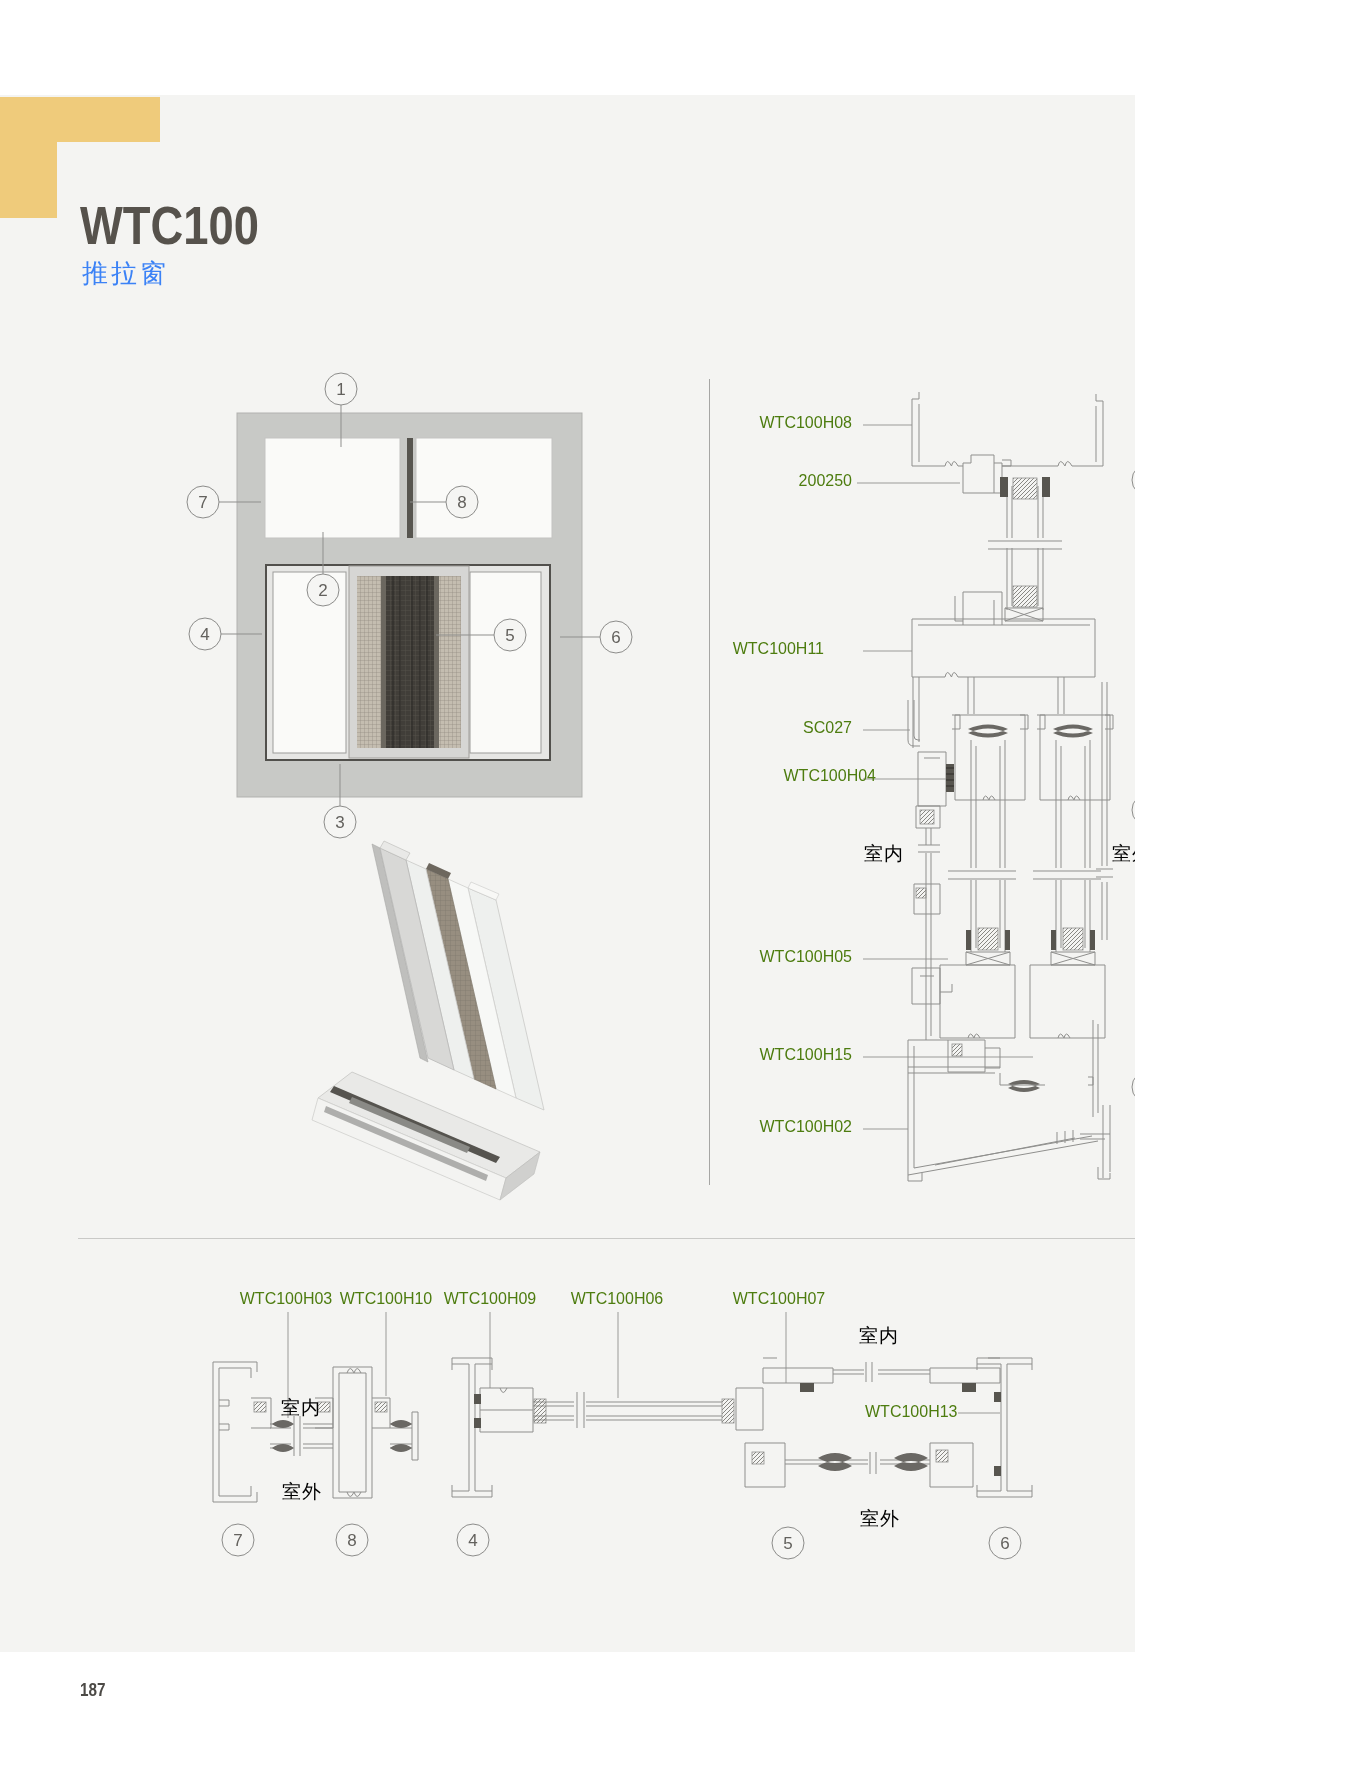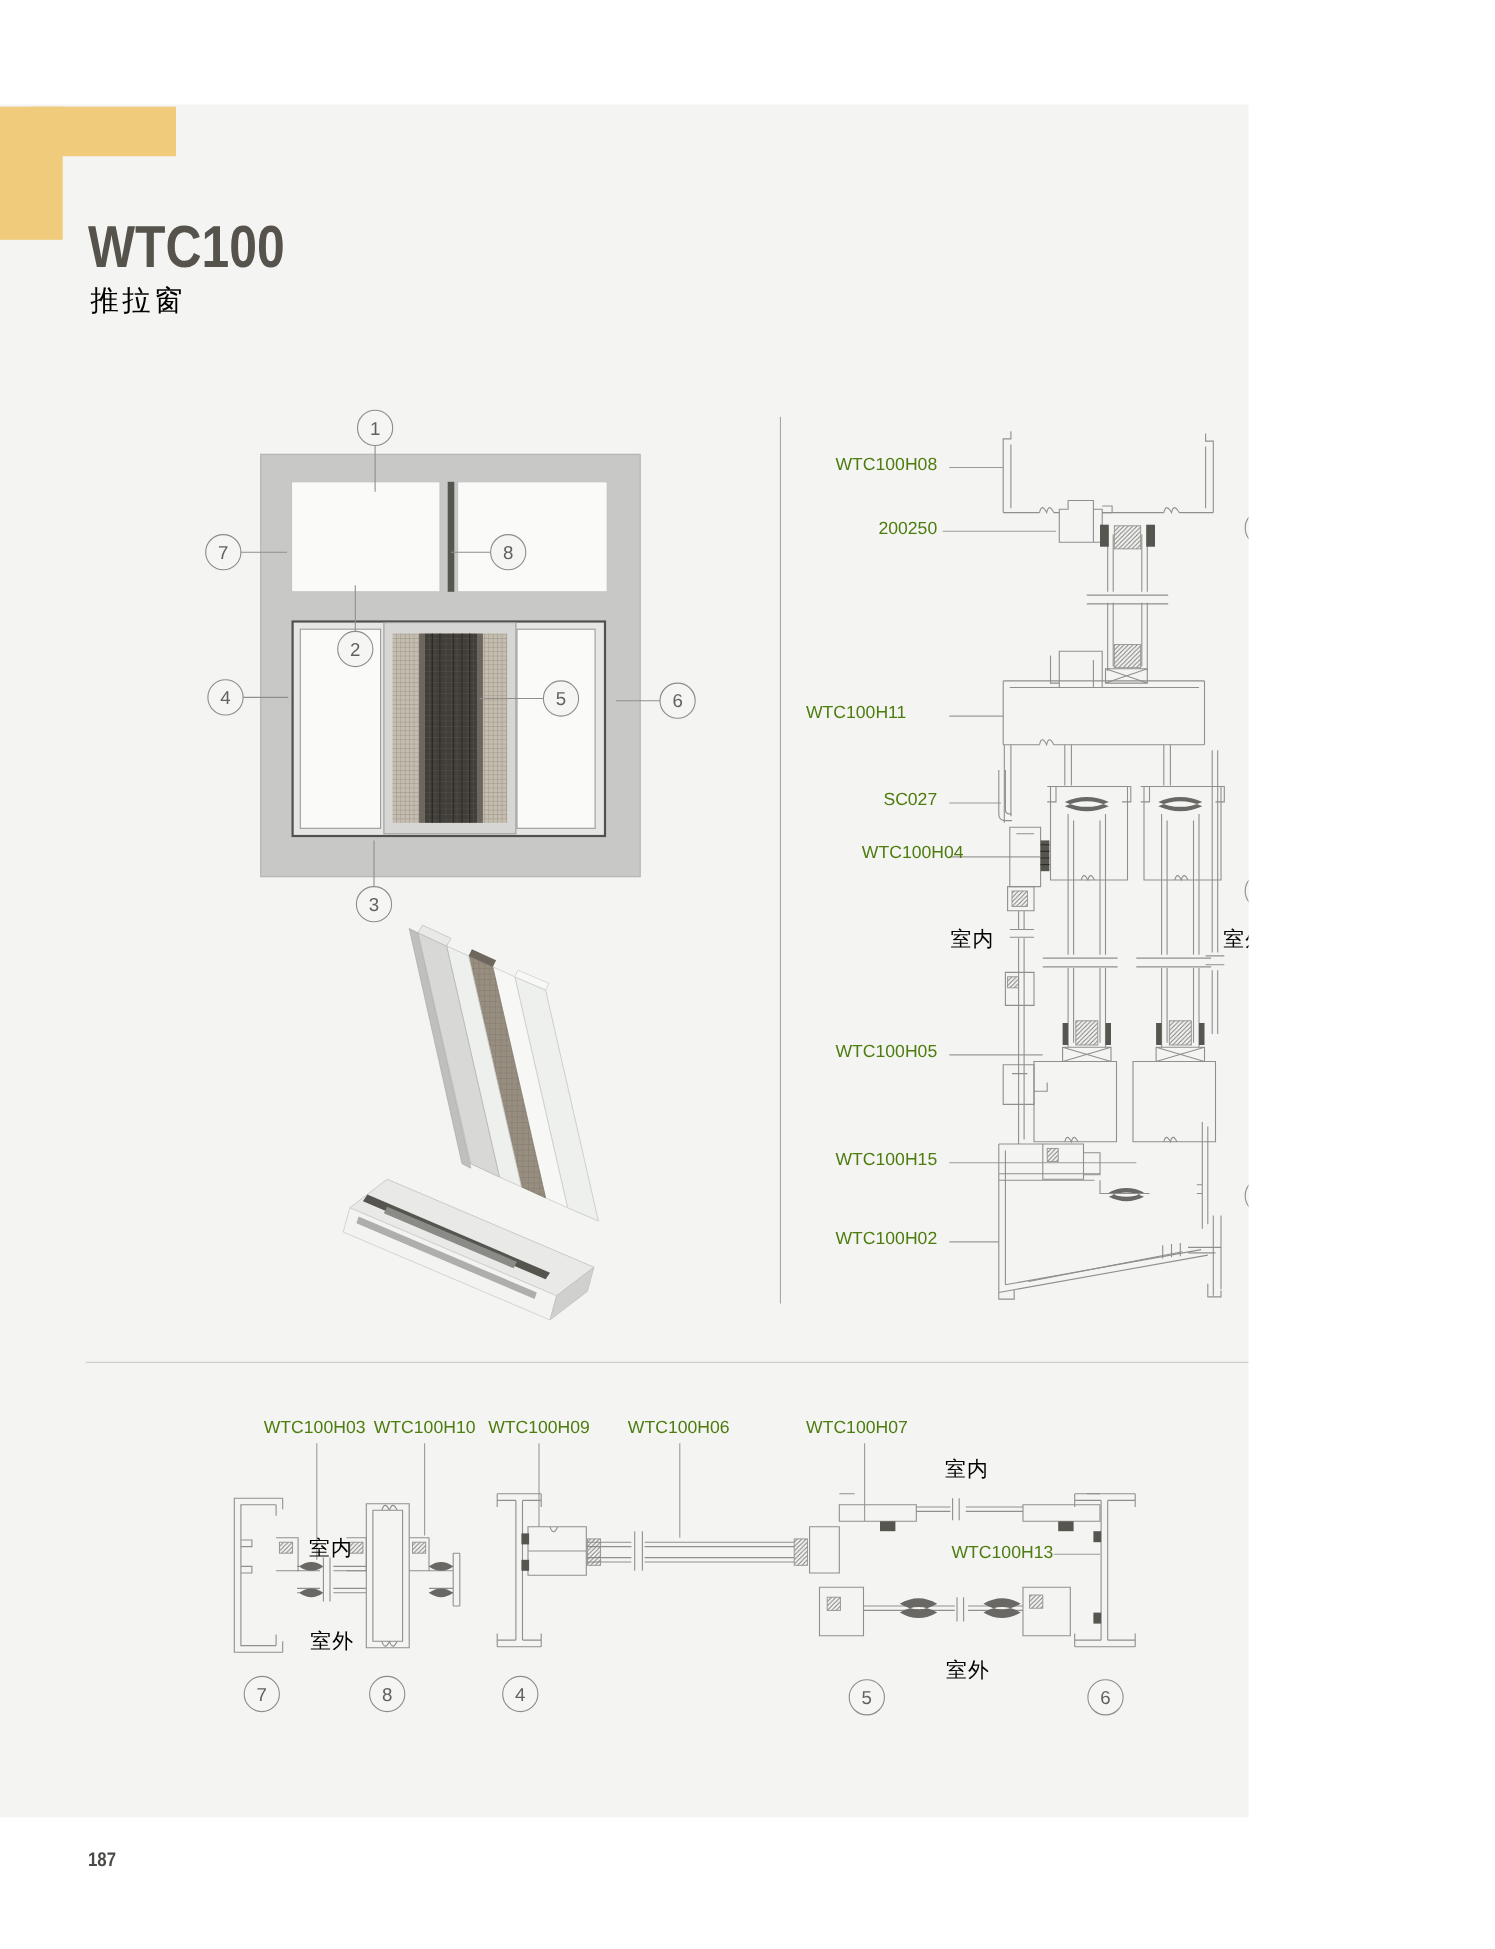--- a/index.html
+++ b/index.html
@@ -2,21 +2,21 @@
 <html><head>
 <meta charset="utf-8">
 <style>
   html,body{margin:0;padding:0;background:#ffffff;}
   #page{position:relative;width:1135px;height:1772px;background:#ffffff;overflow:hidden;
         font-family:"Liberation Sans",sans-serif;}
   #bg-gray{position:absolute;left:0;top:95px;width:1359px;height:1557px;background:#f4f4f2;}
   .accent{position:absolute;background:#efcb7b;}
   #title{position:absolute;left:80px;top:194px;font-size:54px;font-weight:bold;color:#56524c;
          letter-spacing:0px;transform:scaleX(0.84);transform-origin:left top;white-space:nowrap;}
-  #subtitle{position:absolute;left:82px;top:256px;font-size:26px;color:#000000;letter-spacing:3px;}
+  #subtitle{position:absolute;left:82px;top:256px;font-size:26px;color:#3b82f6;letter-spacing:3px;}
   #pageno{position:absolute;left:80px;top:1680px;font-size:18px;font-weight:bold;color:#4c4a46;
           transform:scaleX(0.85);transform-origin:left top;}
   .lbl{position:absolute;font-size:16px;color:#4d7c0f;white-space:nowrap;}
   .lbl.r{width:180px;text-align:right;}
   .lbl.c{transform:translateX(-50%);}
   .cjk{font-size:19px;letter-spacing:1px;color:#000000;}
   svg{position:absolute;overflow:visible;}
   .ln{stroke:#8f8f8d;fill:none;stroke-width:1;}
   .lnt{stroke:#9a9a98;fill:none;stroke-width:1;}
   .dk{fill:#57554f;stroke:none;}

